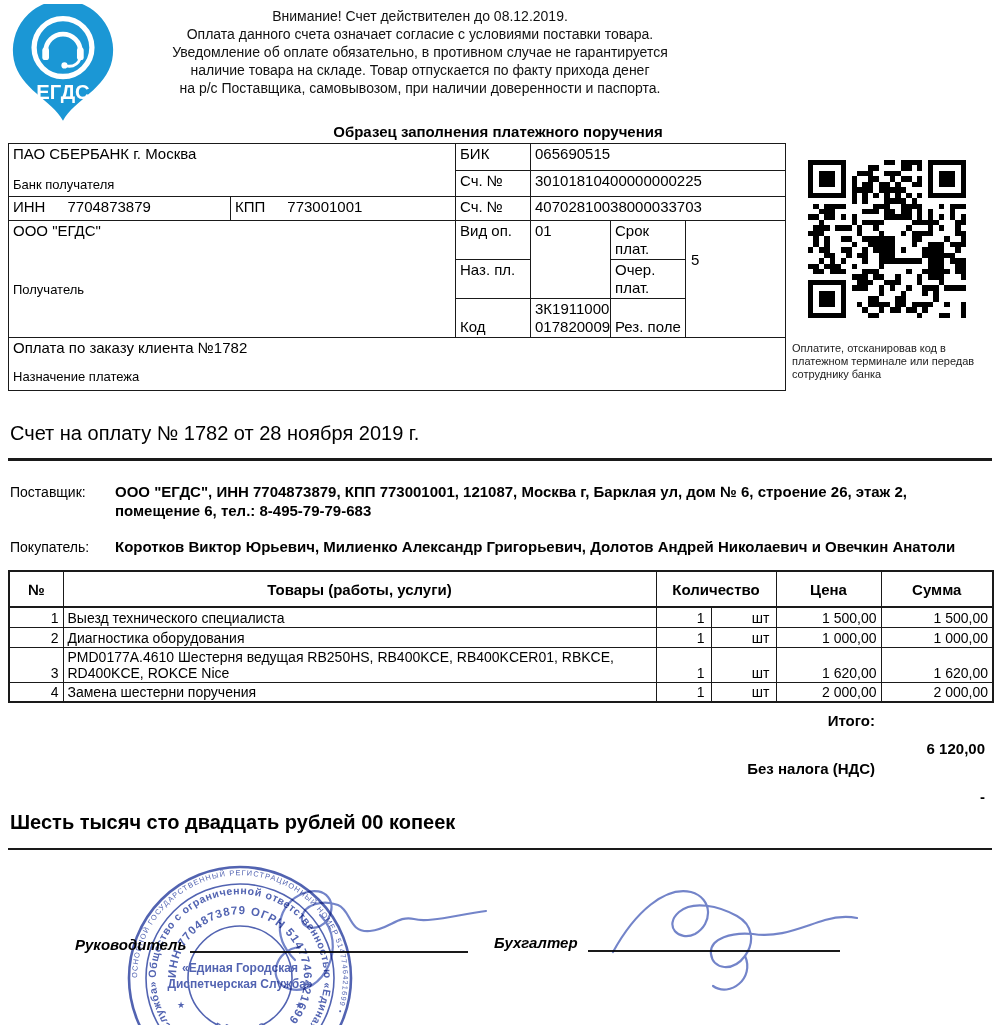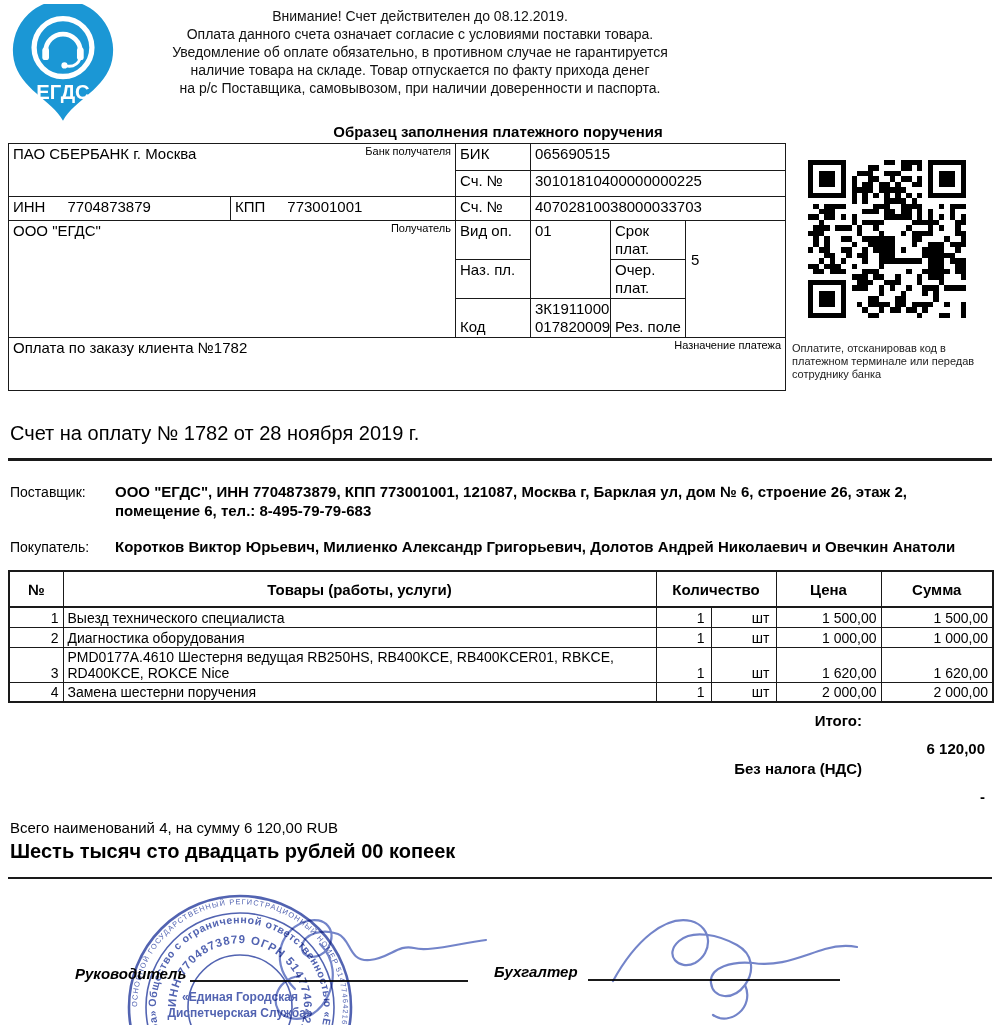--- a/index.html
+++ b/index.html
@@ -12,22 +12,22 @@
   .logo { position:absolute; left:10px; top:4px; width:106px; height:118px; }
   .attention { position:absolute; left:130px; top:7px; width:580px; text-align:center;
                font-size:14px; line-height:18px; color:#111; }
 
   
   .sample-title { text-align:center; font-weight:bold; font-size:15px; margin:1px 4px 3px 0; }
   .pay-section { position:relative; }
   table.pt { border-collapse:collapse; margin-left:8px; table-layout:fixed; width:777px; }
   table.pt td { border:1.5px solid #1a1a1a; padding:1px 4px; vertical-align:top;
                 font-size:15px; line-height:18px; overflow:hidden; }
-  .cell-label { font-size:11px; line-height:12px;margin-left:24px; }
-  .twolayer { display:flex; justify-content:space-between; }
+  .cell-label { font-size:13px; line-height:12px; }
+  .twolayer { display:flex; flex-direction:column; justify-content:space-between; }
   .h48 { min-height:46px; } .h76 { min-height:74px; } .h46 { min-height:44px; }
   .rlabel { font-size:14px;margin-top:32px; }
   .kod-val { font-size:11.5px; line-height:13px; padding-top:12px; }
   .inn-pair { display:flex; gap:22px; }
   td.five-cell { position:relative; }
   .five-cell span { position:absolute; top:30px; left:5px; font-size:15px; }
 
   .qr-wrap { position:absolute; left:808px; top:17px; }
   .qr-caption { position:absolute; left:792px; top:199px; width:208px;
                 font-size:11px; line-height:13px; color:#222; }
@@ -46,21 +46,21 @@
   table.items th { border:1px solid #1a1a1a; border-bottom:2px solid #1a1a1a;
                    font-size:15px; font-weight:bold; height:36px; padding:2px 4px; }
   table.items td { border:1px solid #1a1a1a; font-size:14px; line-height:16px;
                    padding:1px 4px; vertical-align:bottom; height:20px; }
   .c-num { text-align:right; } .c-name { text-align:left; }
   .c-qty, .c-unit { text-align:right; padding-right:6px !important; }
   .c-price, .c-sum { text-align:right; }
 
   .totals { margin-top:8px; padding-right:15px; }
   .totals-row { display:flex; justify-content:flex-end; font-weight:bold;
-                font-size:15px; line-height:20px;gap:13px; }
+                font-size:15px; line-height:20px; }
   .totals-row .t-val { width:110px; text-align:right;margin-top:28px; }
   .summary { margin:12px 0 0 10px; font-size:15px; }
   .in-words { margin:4px 0 0 10px; font-size:20px; font-weight:bold; }
 
   
   .sig-section { position:relative; height:256px; }
   .sig-label { position:absolute; font-size:15px; font-weight:bold;font-style:italic; }
   .sig-line { position:absolute; border-bottom:2px solid #1a1a1a; }
   .stamp { position:absolute; left:120px; top:8px; width:240px; height:240px;
            mix-blend-mode:multiply; opacity:.92; }
@@ -249,21 +249,20 @@
     <div class="totals-row">
       <span>Итого:</span>
       <span class="t-val">6 120,00</span>
     </div>
     <div class="totals-row">
       <span>Без налога (НДС)</span>
       <span class="t-val">-</span>
     </div>
   </div>
 
-  <div class="summary">Всего наименований 4, на сумму 6 120,00 RUB</div>
   <div class="in-words">Шесть тысяч сто двадцать рублей 00 копеек</div>
   <div class="rule-thin"></div>
 
   <div class="sig-section">
     <div class="sig-label" style="left:75px; top:86px">Руководитель</div>
     <div class="sig-line" style="left:190px; top:101px; width:278px"></div>
     <div class="sig-label" style="left:494px; top:84px">Бухгалтер</div>
     <div class="sig-line" style="left:588px; top:100px; width:252px"></div>
 
     <svg class="ink" style="left:200px; top:15px" width="300" height="150" viewBox="0 0 300 150">

